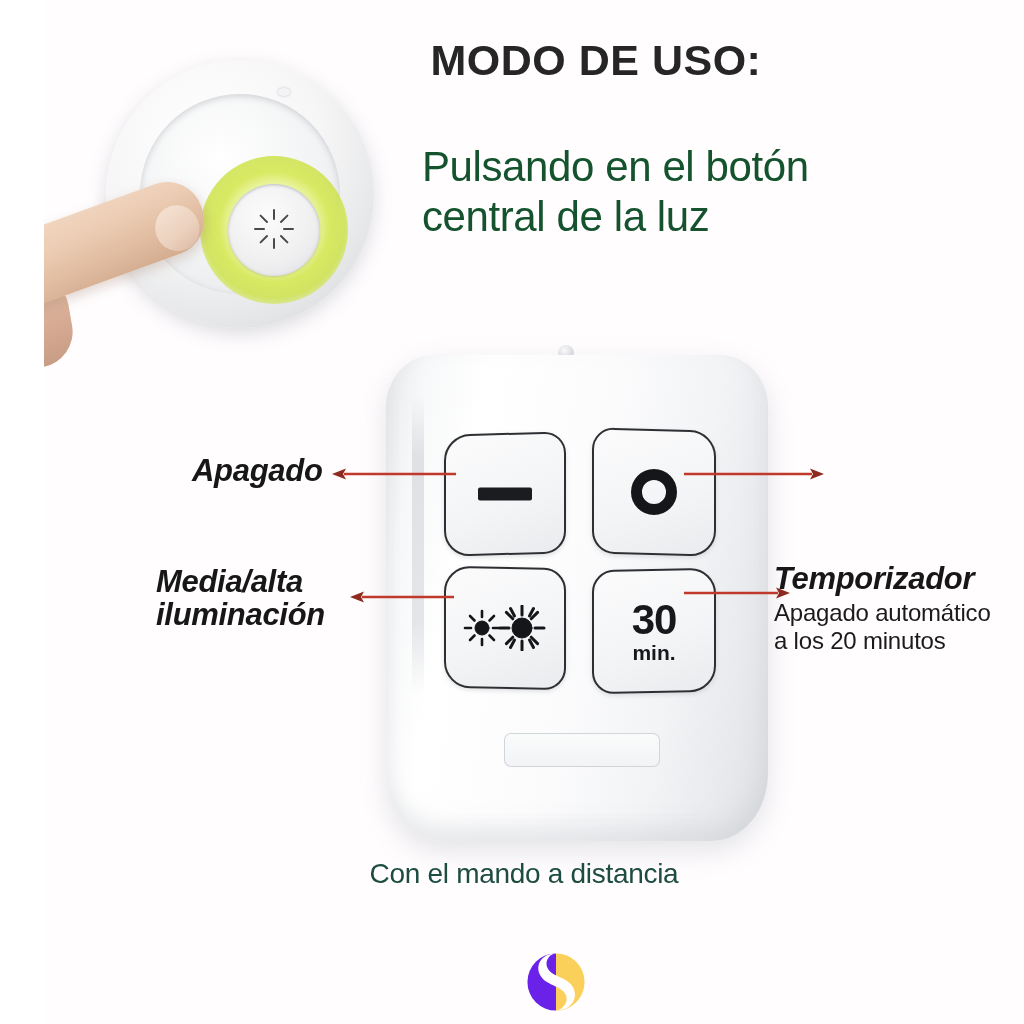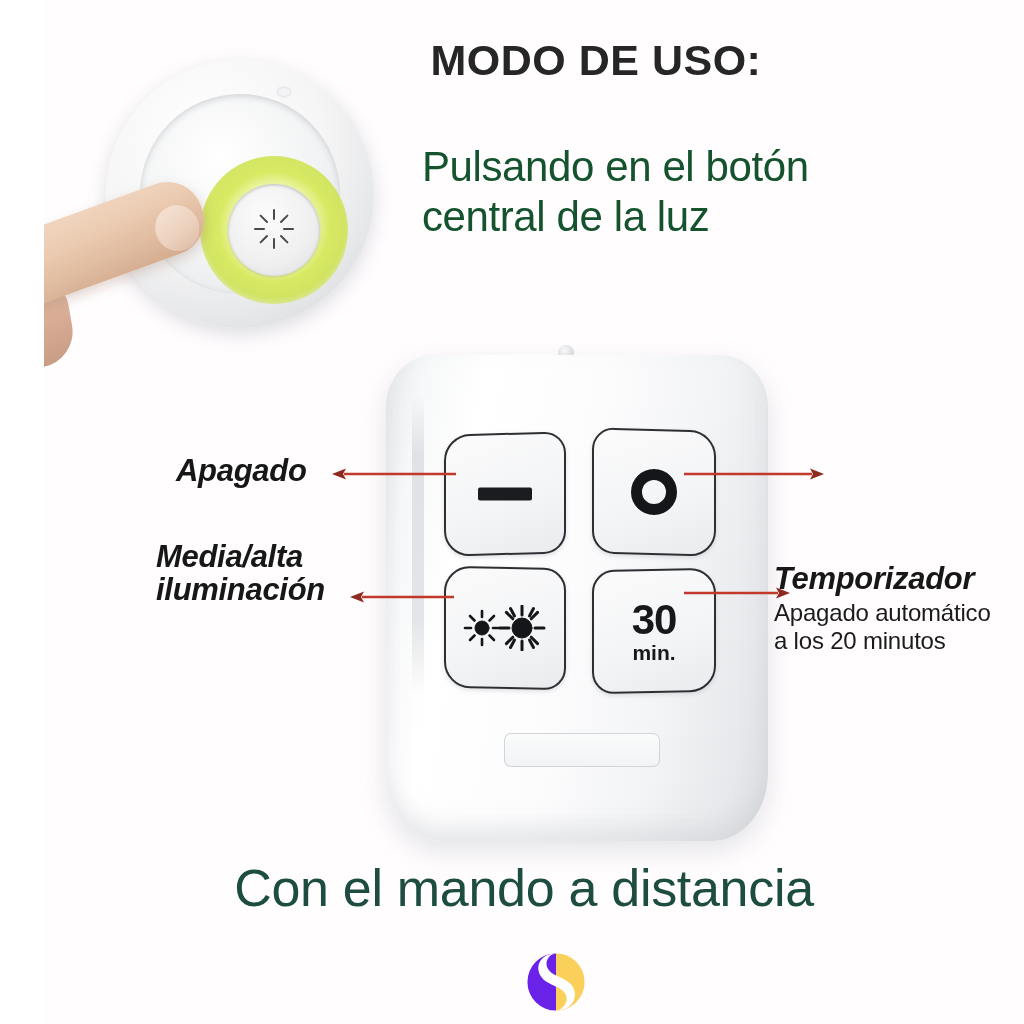--- a/index.html
+++ b/index.html
@@ -299,39 +299,39 @@
   .callout-sub {
     font-size: 24px;
     line-height: 1.17;
     color: #1b1b1b;
     white-space: pre-line;
     margin-top: 3px;
     font-style: normal;
     font-weight: normal;
     letter-spacing: -0.2px;
   }
-  .lbl-apagado  { left: 132px; top: 455px; }
-  .lbl-media    { left: 112px; top: 541px; }
+  .lbl-apagado  { left: 148px; top: 455px; }
+  .lbl-media    { left: 112px; top: 566px; }
   .lbl-encendido{ left: 793px; top: 455px; }
   .lbl-tempo    { left: 730px; top: 563px; }
 
   .arrow { position: absolute; }
   .ar-apagado   { left: 286px; top: 466px; width: 126px; height: 16px; }
   .ar-media     { left: 304px; top: 589px; width: 106px; height: 16px; }
   .ar-encendido { left: 640px; top: 466px; width: 142px; height: 16px; }
   .ar-tempo     { left: 640px; top: 585px; width: 108px; height: 16px; }
 
   
   .green-bottom {
     position: absolute;
     left: 0;
     top: 858px;
     width: 888px;
     text-align: center;
-    font-size: 52px;
+    font-size: 28px;
     color: #1d4c41;
     letter-spacing: -0.3px;
     padding-left: 36px;
   }
 
   
   .logo {
     position: absolute;
     left: 478px;
     top: 948px;

